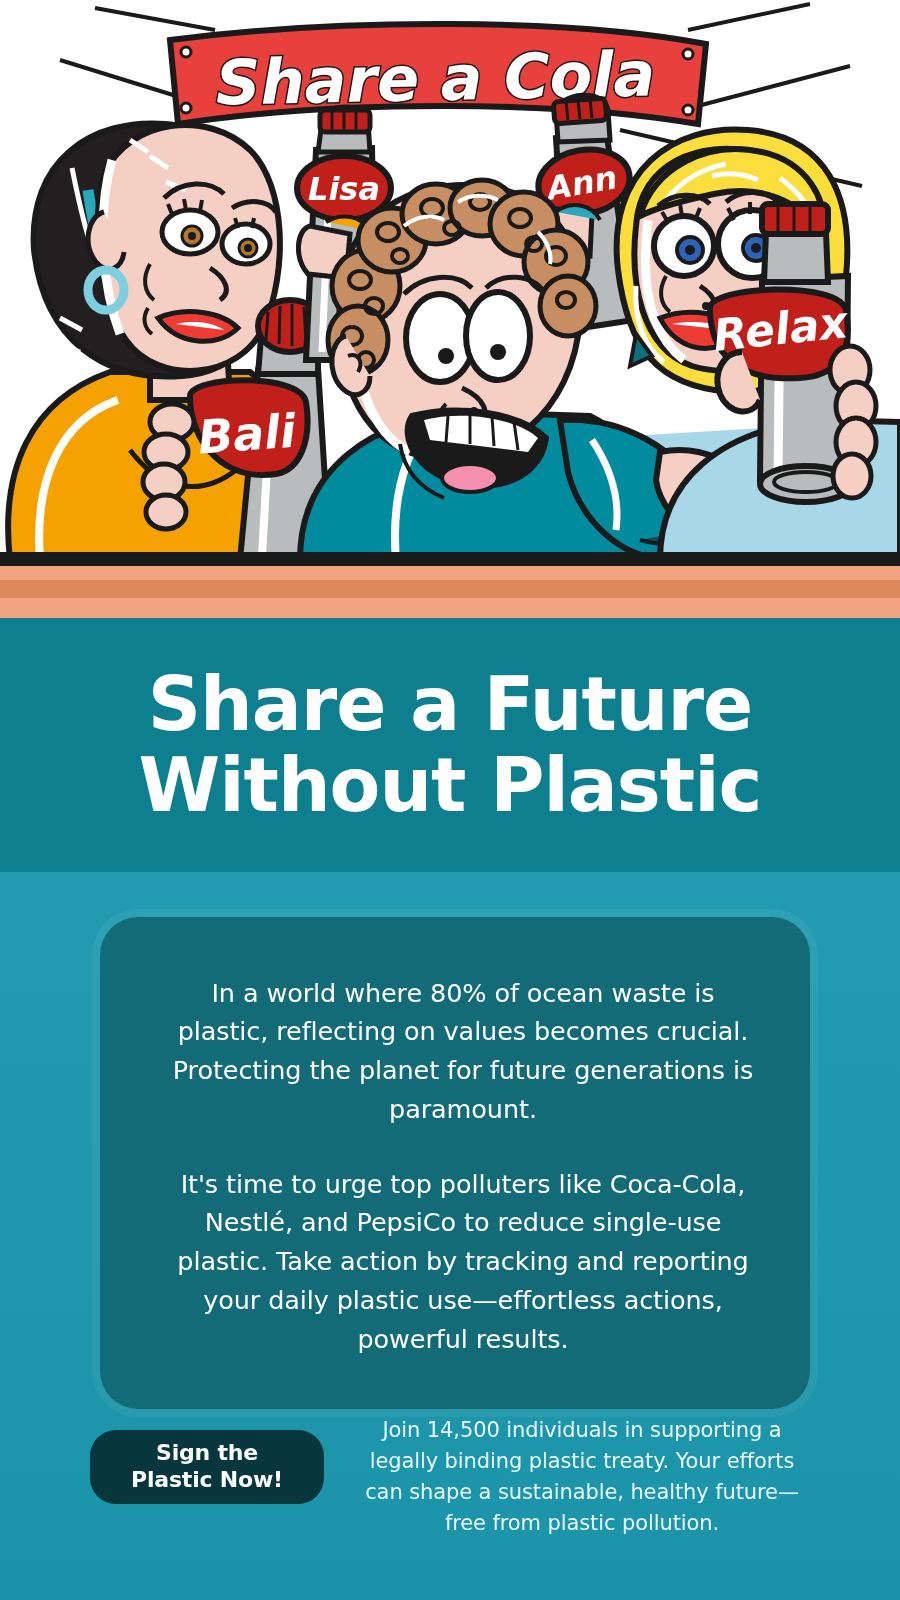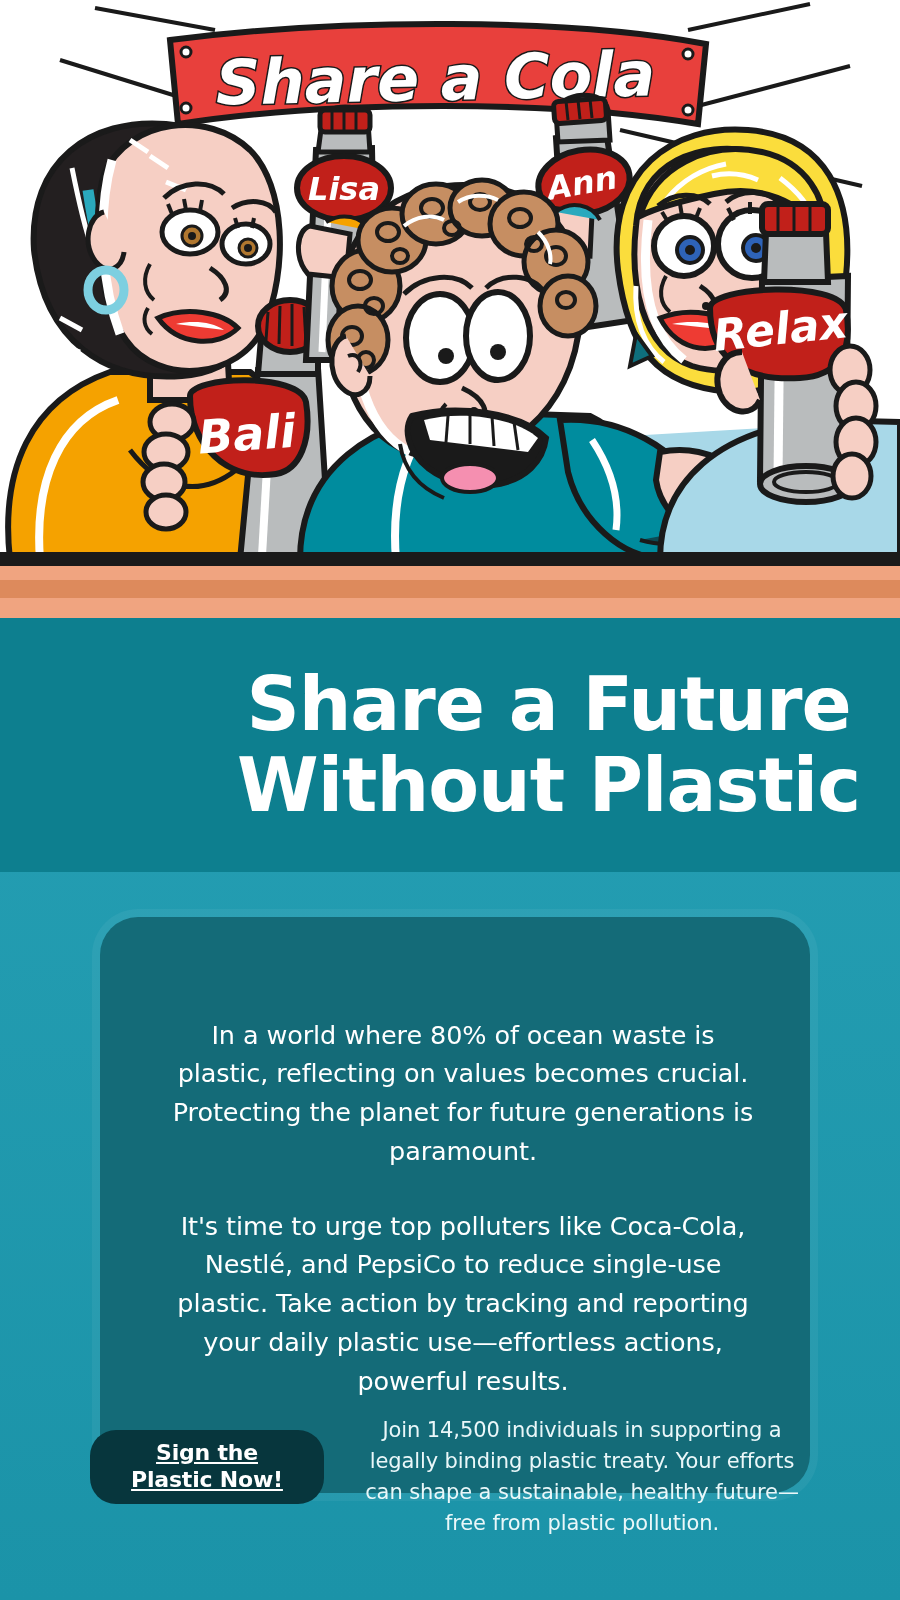--- a/index.html
+++ b/index.html
@@ -39,41 +39,41 @@
   .wood .w-light-2 { position:absolute; left:0; top:36px; width:900px; height:20px; background:#f0a480; }
 
   
   .headline-band {
     position: absolute;
     left: 0; top: 618px;
     width: 900px; height: 254px;
     background: #0d7f8f;
     display: flex;
     flex-direction: column;
-    align-items: flex-end;
+    align-items: center;
     justify-content: center;
   }
   .headline {
     color: #ffffff;
     text-align: center;
     font-family: "DejaVu Sans", sans-serif;
     font-weight: bold;
     font-size: 74px;
     line-height: 0.98;
     letter-spacing: -1px;
     padding: 0 40px;
   }
   .headline .ln { display: block; }
   .headline .ln + .ln { margin-top: 8px; }
 
   
   .body-card {
     position: absolute;
     left: 100px; top: 917px;
-    width: 710px; height: 576px;
+    width: 710px; height: 492px;
     background: #146b78;
     border-radius: 38px;
     box-shadow: 0 0 0 8px rgba(255,255,255,0.05);
     padding: 46px 54px 40px 70px;
     display: flex;
     flex-direction: column;
     justify-content: center;
   }
   .body-card p {
     color: #ffffff;
@@ -104,21 +104,21 @@
     font-size: 22px;
     line-height: 1.22;
     letter-spacing: -0.2px;
     cursor: pointer;
     display: flex;
     flex-direction: column;
     align-items: center;
     justify-content: center;
     text-align: center;
   }
-  .sign-button .ln { display: block; text-decoration: underline; }
+  .sign-button .ln { display: block; }
   .cta-text {
     position: absolute;
     left: 358px; top: 0px;
     width: 448px;
     color: #eaf7f9;
     font-family: "DejaVu Sans", sans-serif;
     font-size: 21px;
     line-height: 1.47;
     text-align: center;
     letter-spacing: -0.1px;

